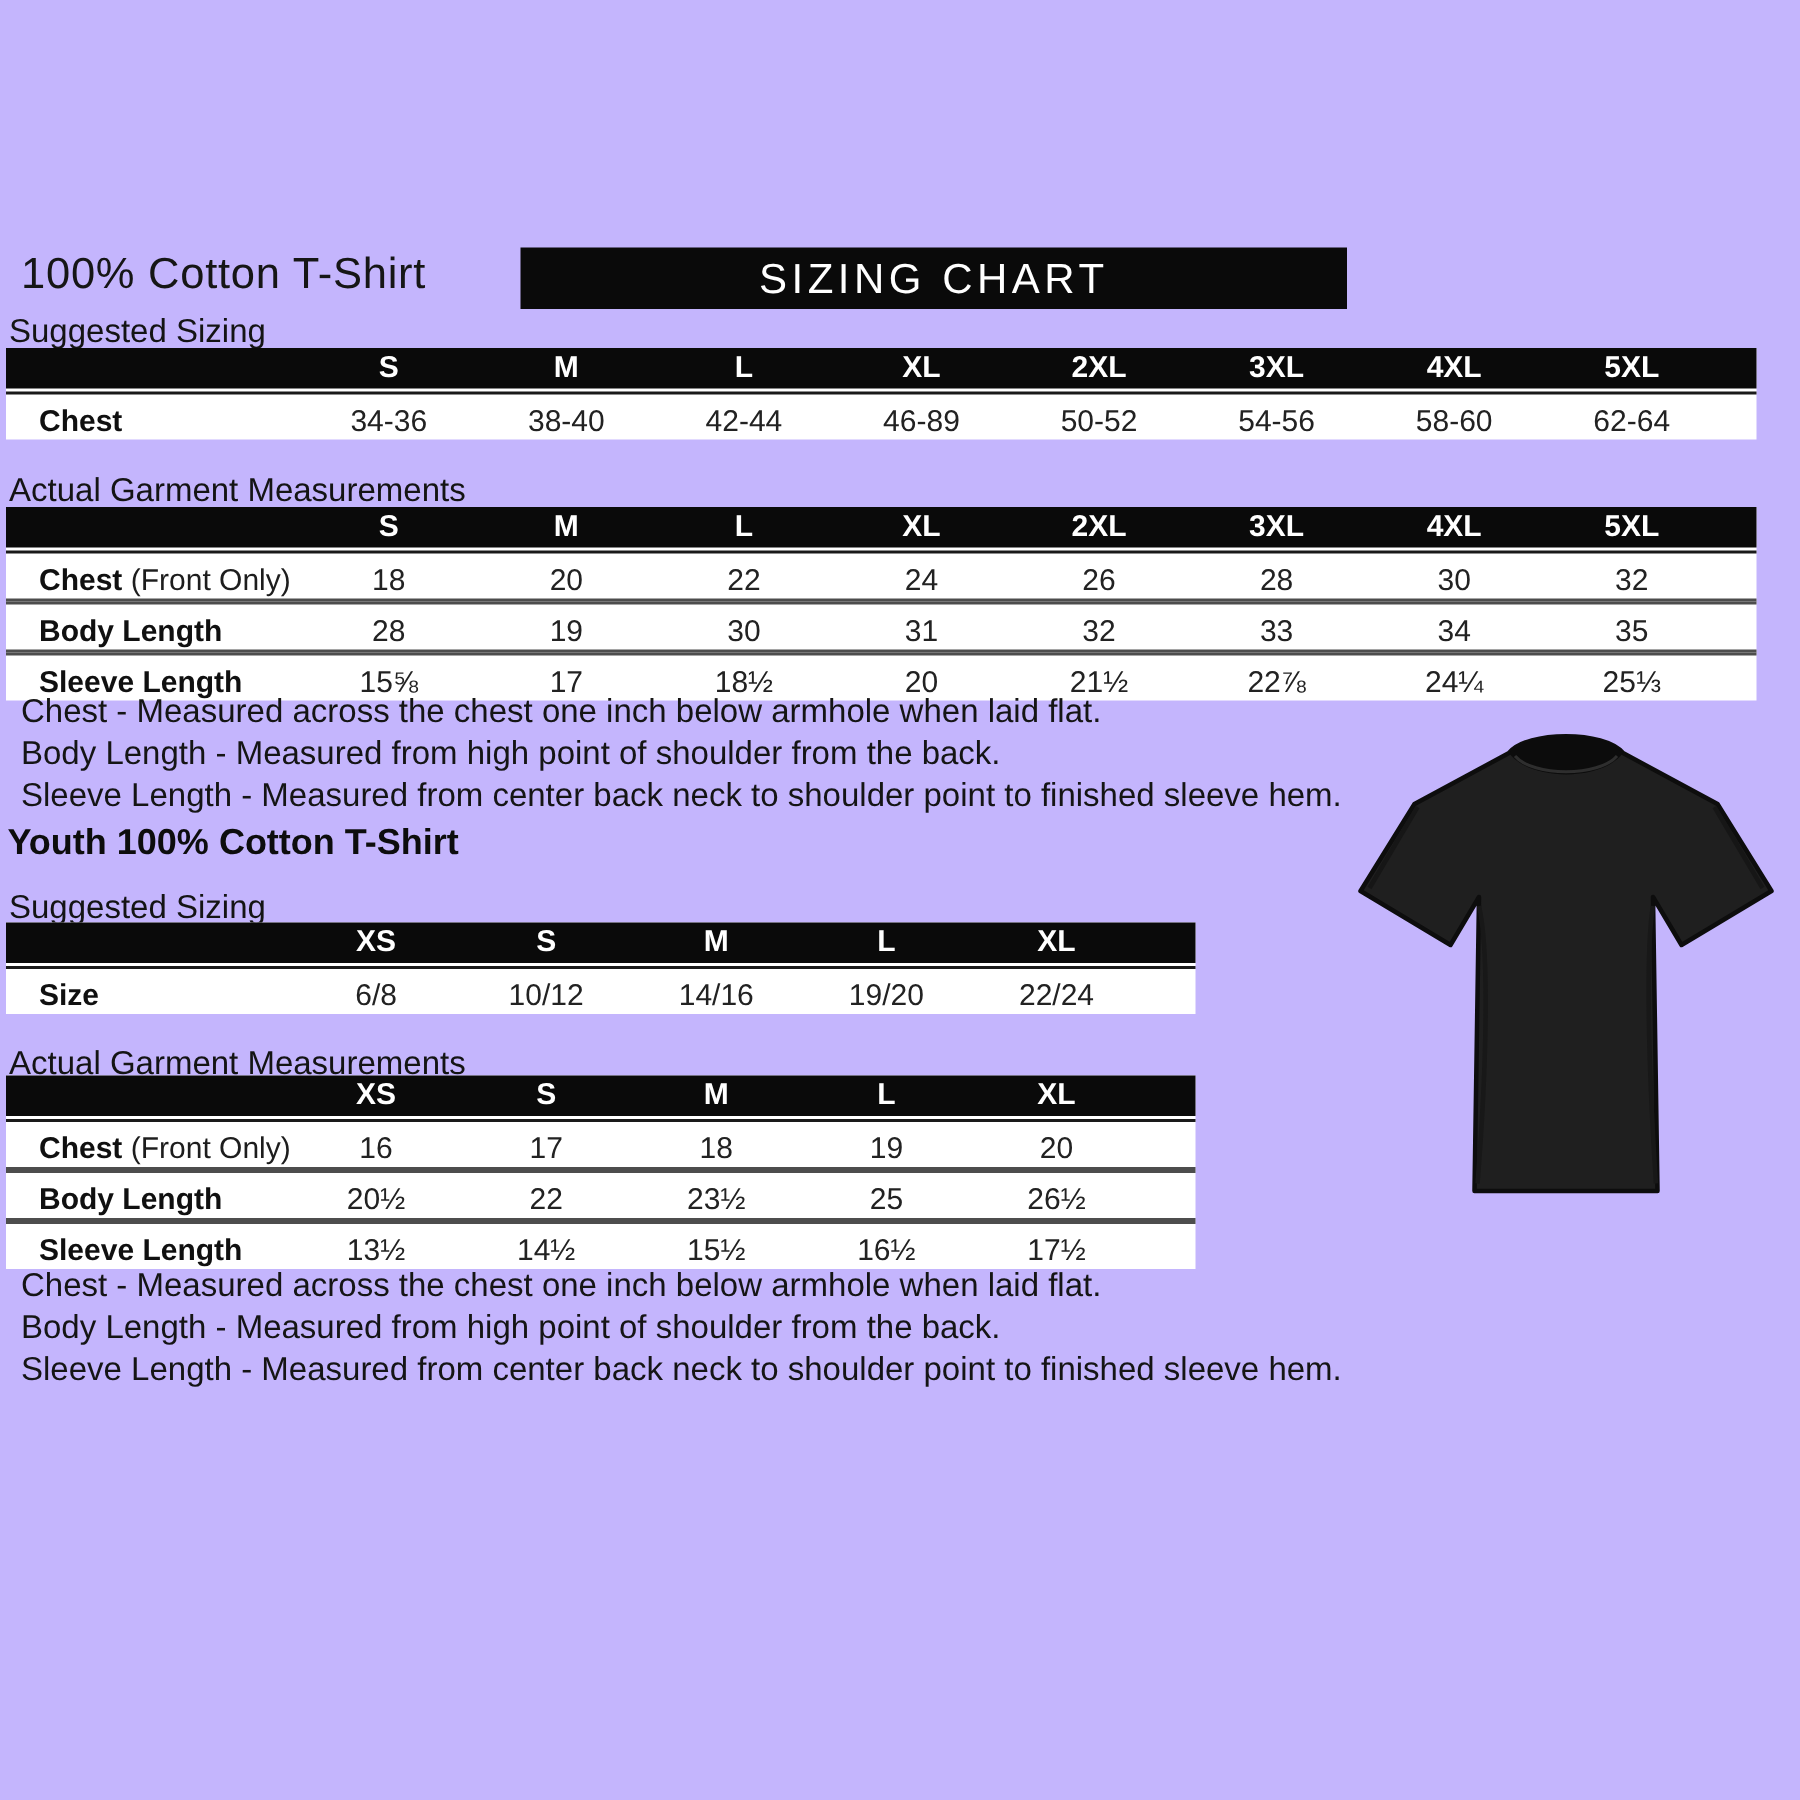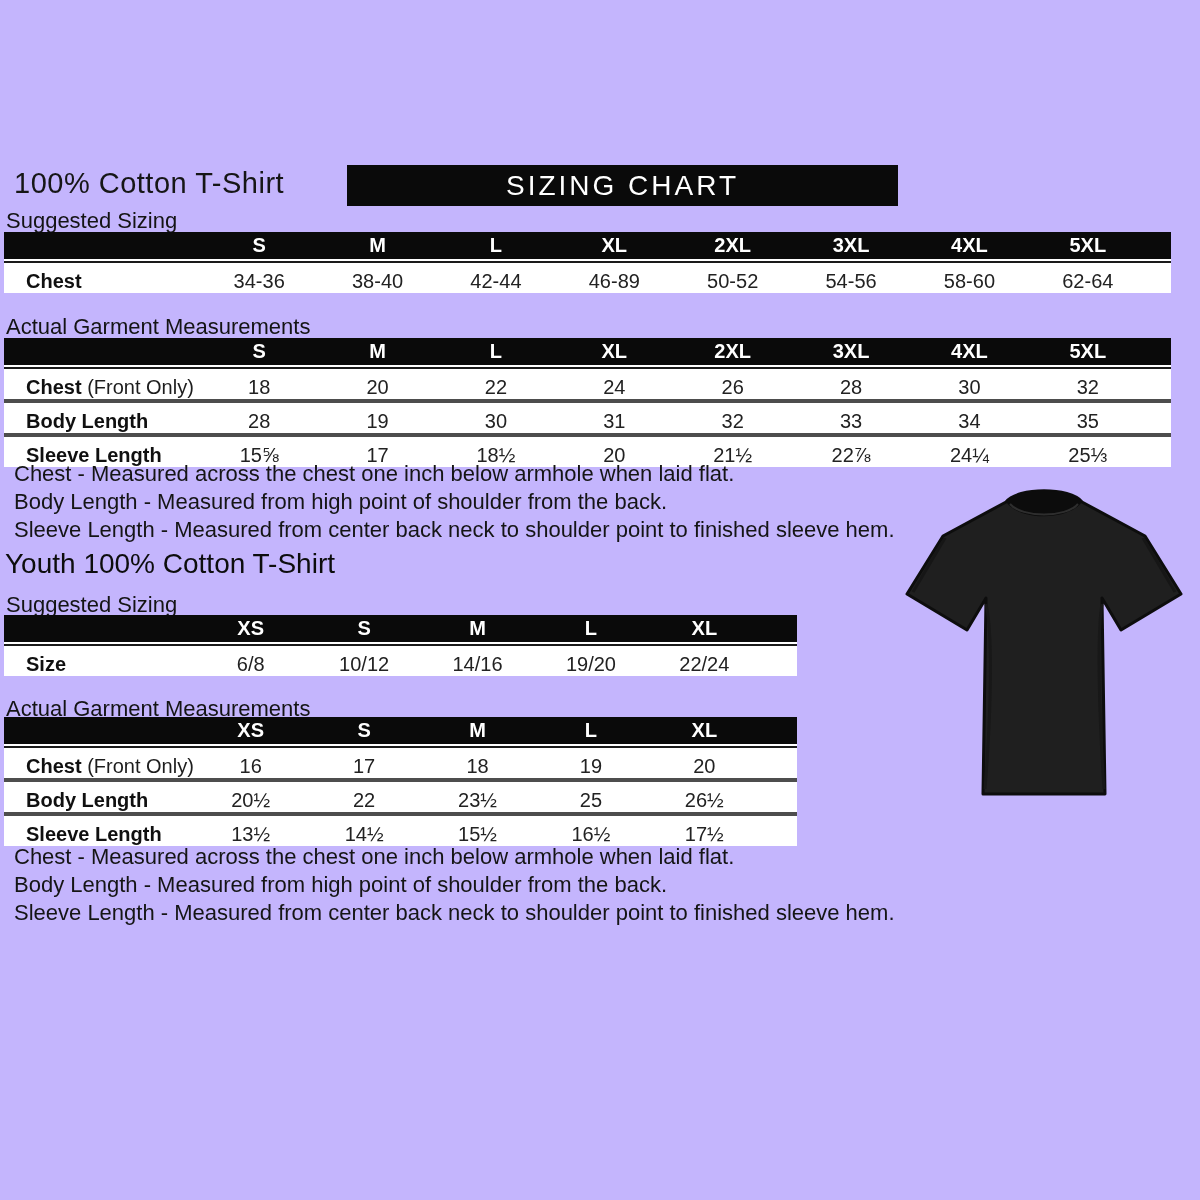--- a/index.html
+++ b/index.html
@@ -50,21 +50,21 @@
   .trow .lcol .normal { font-weight:400; color:#1d1d1d;margin-top:44px; }
 
   .dsep { height:4px; border-top:2px solid #4d4d4d; border-bottom:2px solid #4d4d4d; }
 
   .notes { position:absolute; left:14px; font-size:22px; color:#151515; line-height:28px; }
   .notes.adult-notes { top:460px; }
   .notes.youth-notes { top:843px; }
 
   .youth-title {
     position:absolute; left:5px; top:548px;
-    font-size:28px; font-weight:normal; color:#0d0d0d;
+    font-size:24px; font-weight:bold; color:#0d0d0d;
   }
 
   .tshirt-wrap { position:absolute; left:893px; top:474px; width:302px; height:338px; }
 </style>
 </head>
 <body>
 
 <div class="sheet">
 
   <div class="page-title">100% Cotton T-Shirt</div>

